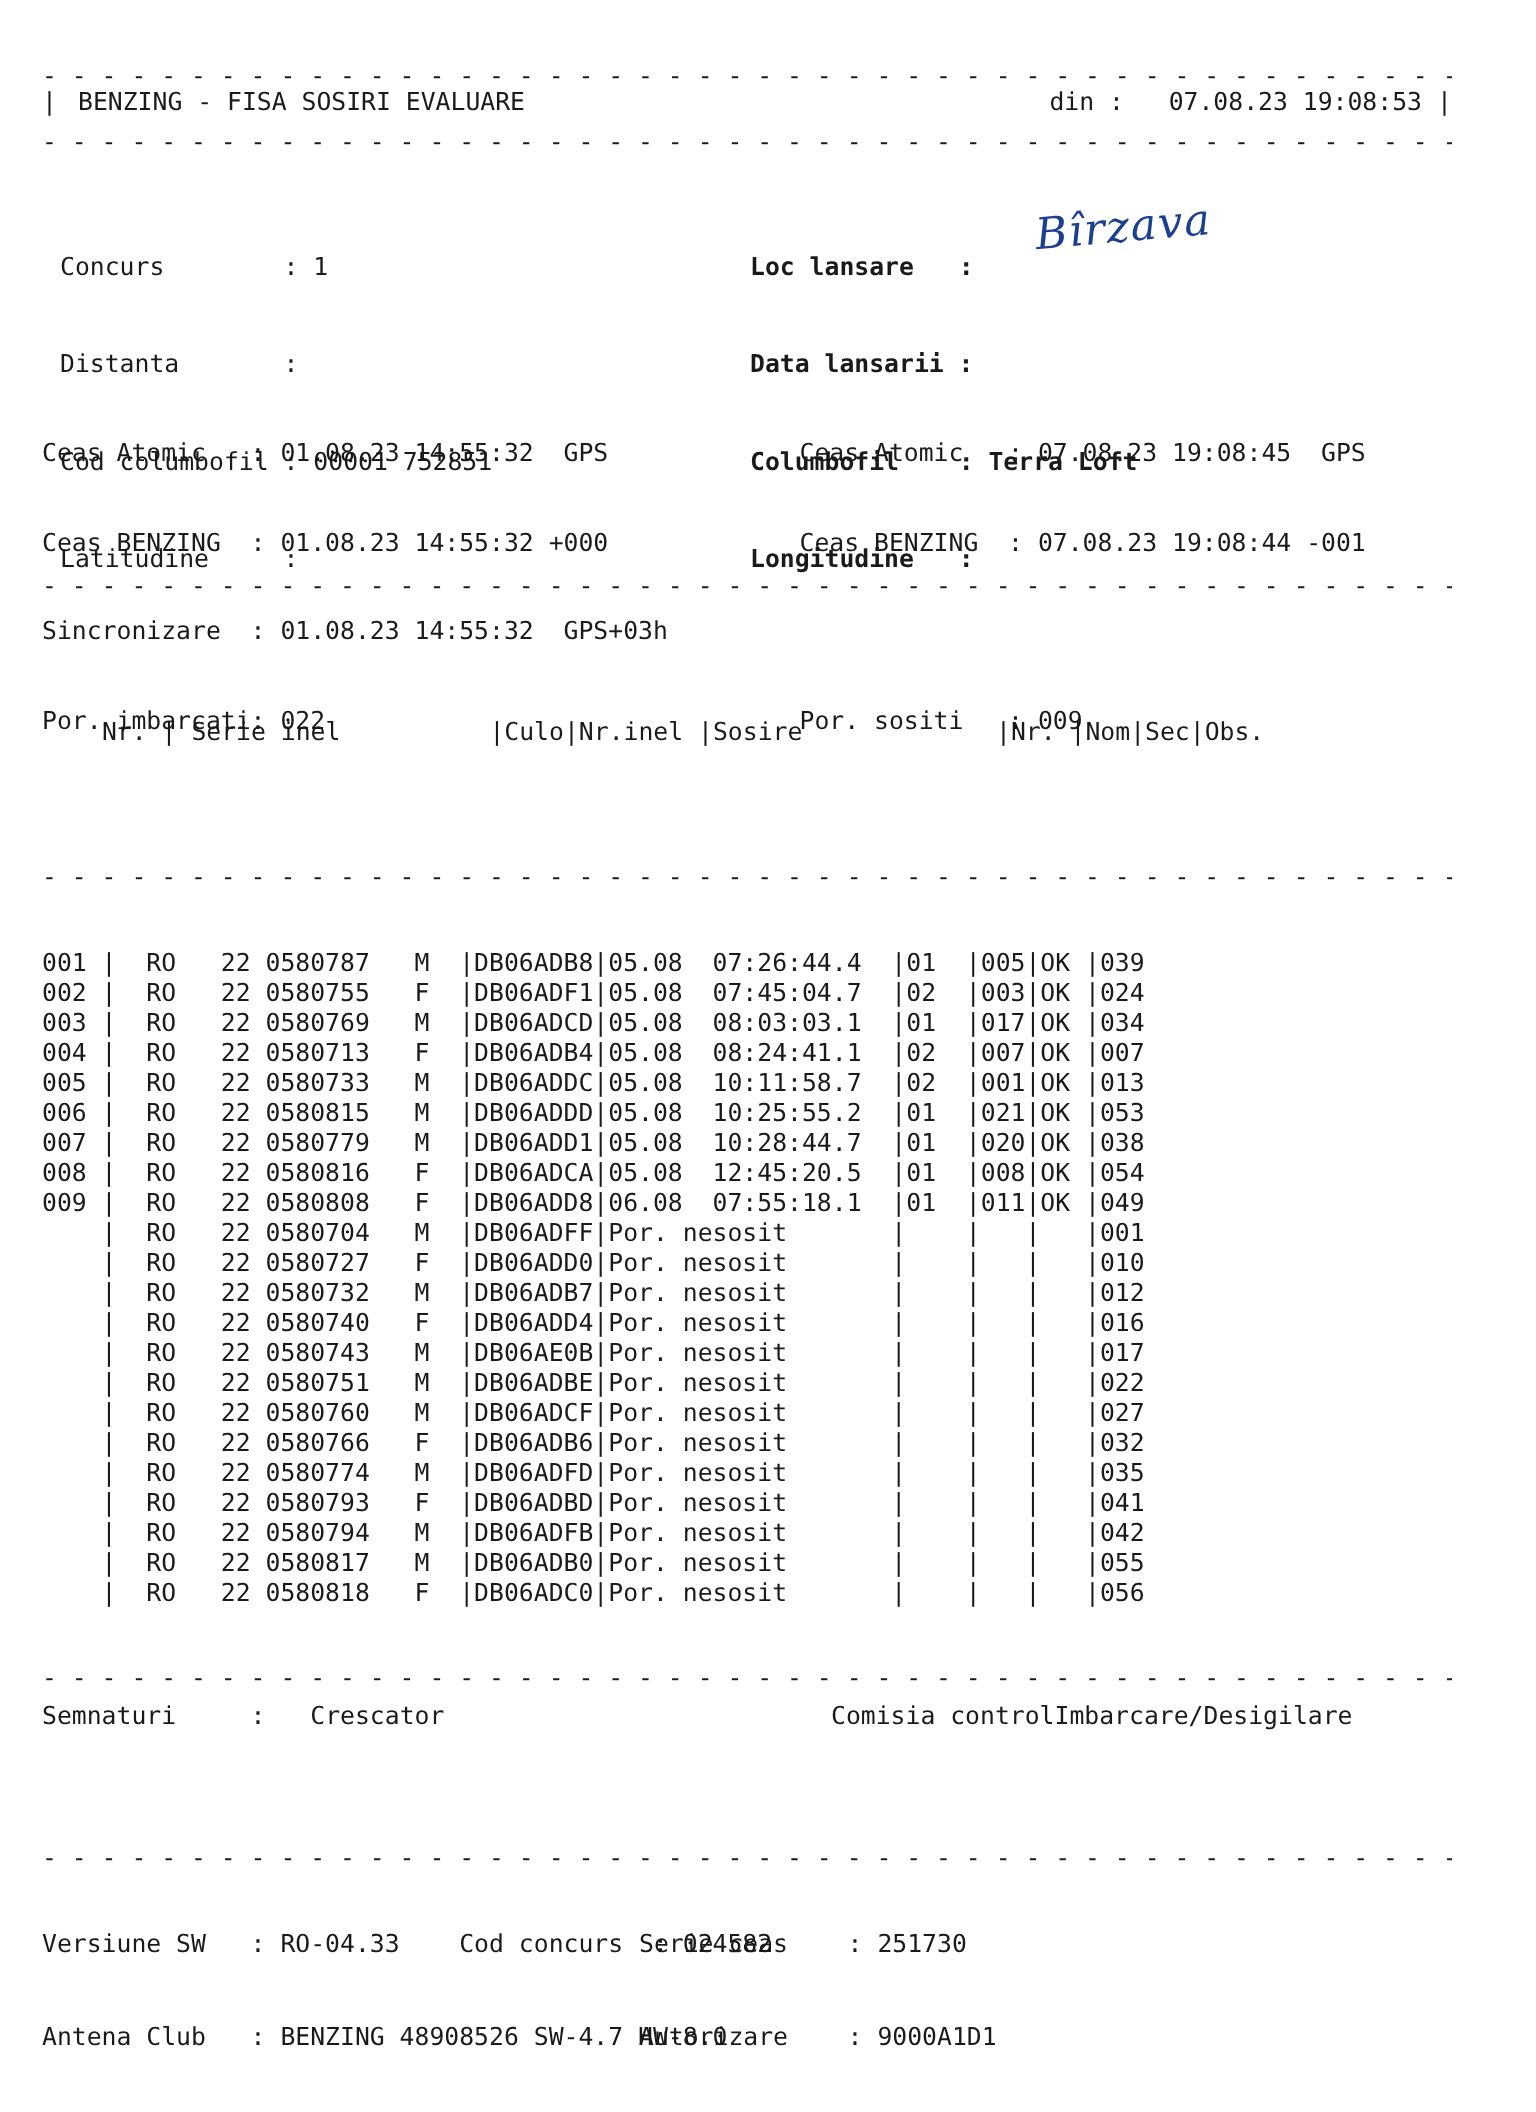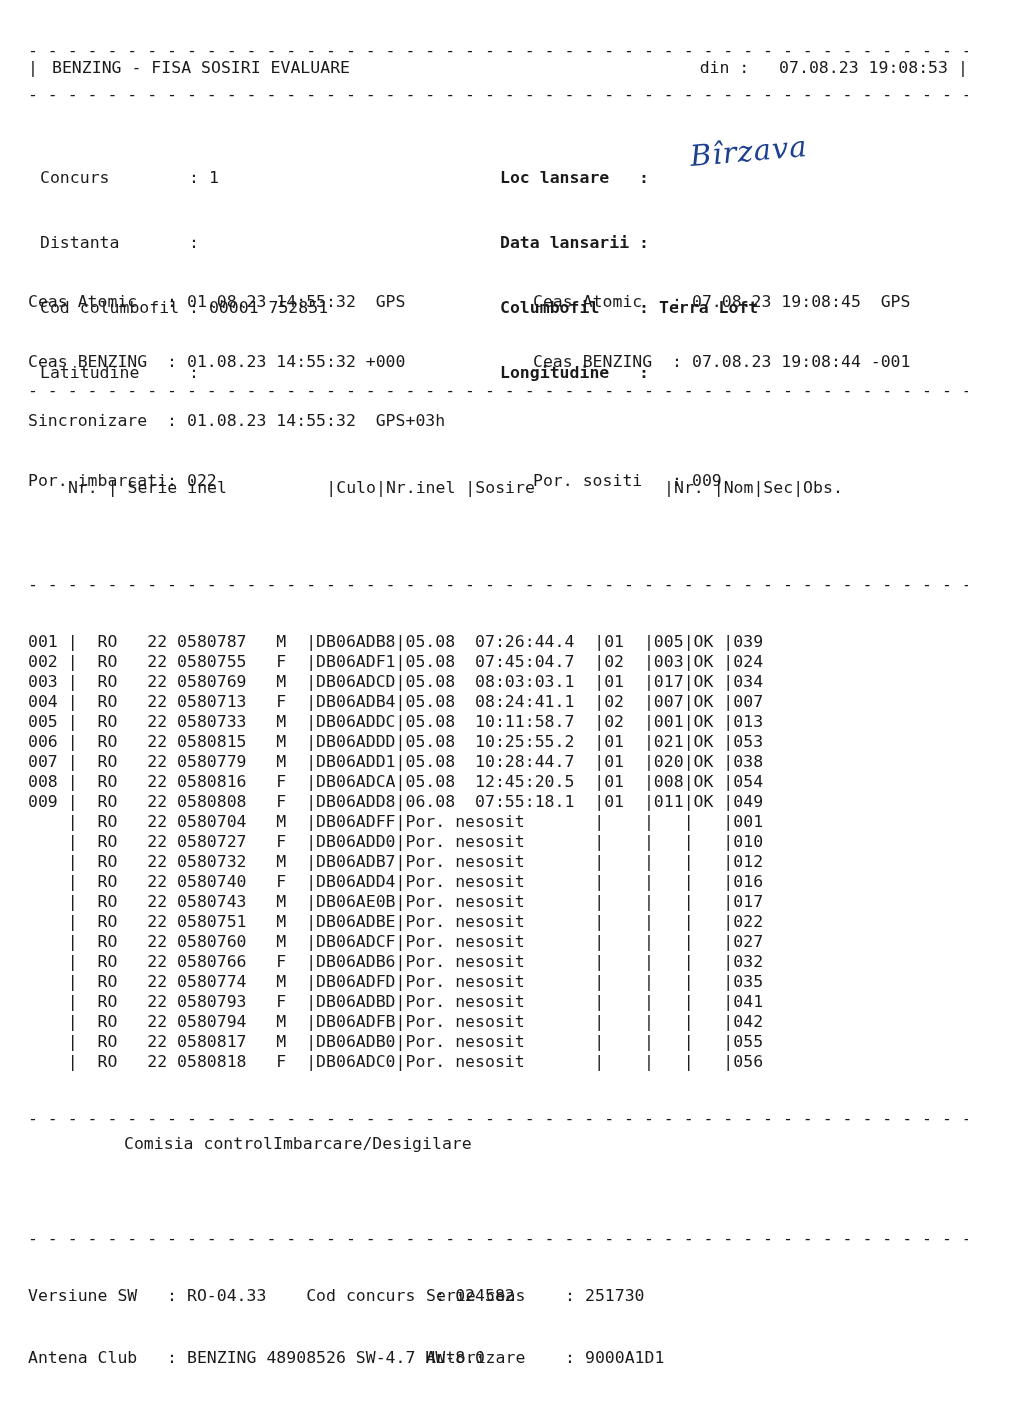--- a/index.html
+++ b/index.html
@@ -207,20 +207,21 @@
     
 
     
     
     
     
     
   </div>
 
   <div class="sig-line mono">
+    <span class="s1"><span>Semnaturi</span>     <span>:</span>   <span>Crescator</span></span>
     <span class="s2">Comisia control</span>
     <span class="s3">Imbarcare/Desigilare</span>
   </div>
 
   <div class="foot mono">
     <div class="dashes foot-dashes">- - - - - - - - - - - - - - - - - - - - - - - - - - - - - - - - - - - - - - - - - - - - - - - - - - - - - - - - - - - - - - - - - - - -</div>
     <div class="line">
       <span class="f1">Versiune SW   : RO-04.33    Cod concurs  : 024582</span>
       <span class="f2">Serie ceas    : 251730</span>
     </div>

